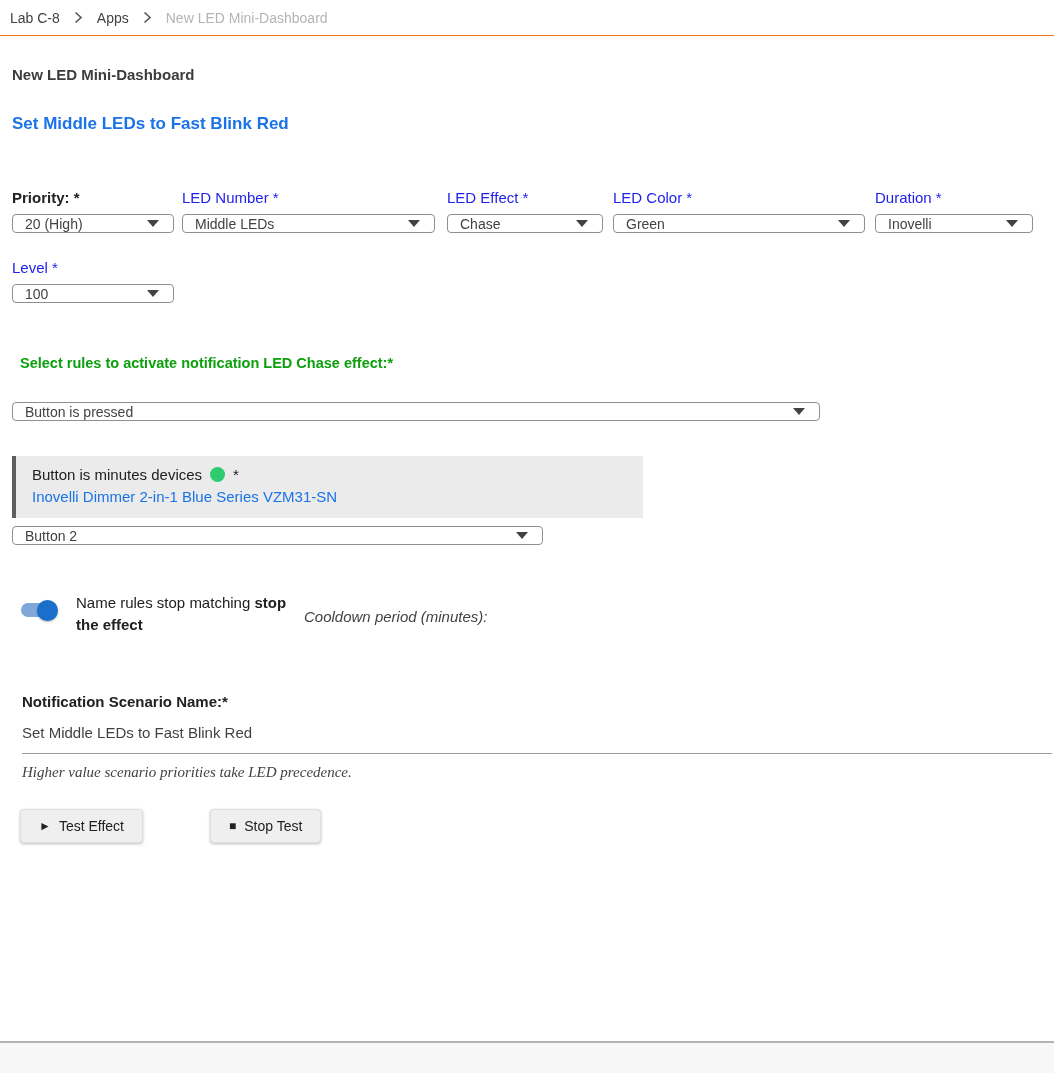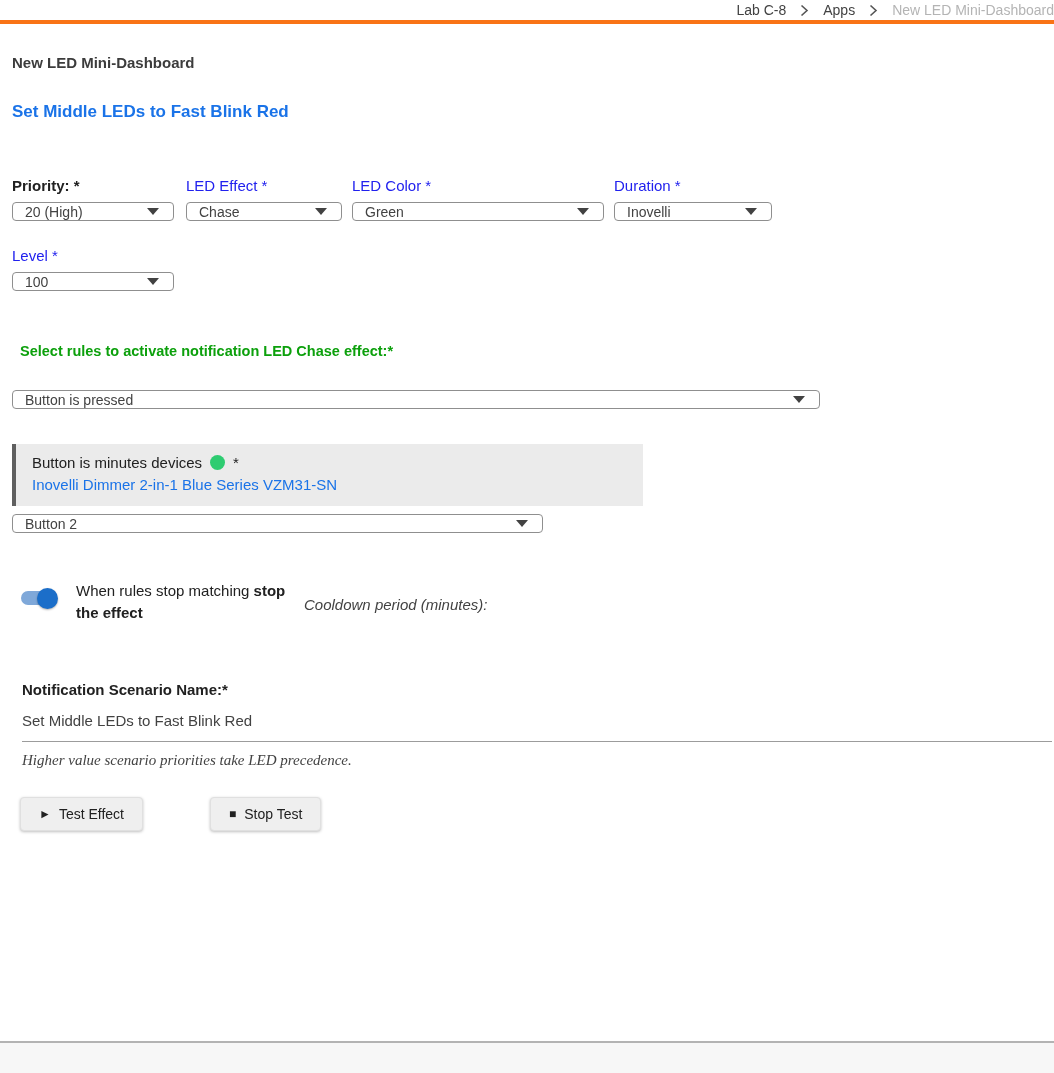--- a/index.html
+++ b/index.html
@@ -6,27 +6,26 @@
   html, body { width: 1054px; height: 1073px; overflow: hidden; }
   body {
     font-family: "Liberation Sans", sans-serif;
     background: #ffffff;
     color: #424242;
     position: relative;
   }
 
   
   .topbar {
-    height: 24px;
+    height: 36px;
     display: flex;
     align-items: center;
     padding-left: 10px;
-    border-bottom: 4px solid #f97316;
+    border-bottom: 1px solid #f97316;
     background: #ffffff;
-    justify-content: flex-end;
   }
   .crumb { font-size: 14px; color: #424242; cursor: pointer; }
   .crumb.current { color: #b4b4b4; cursor: default; }
   .crumb-sep { margin: 0 14px; display: inline-flex; align-items: center; }
 
   
   .content { padding: 0 12px; }
 
   .page-title {
     margin-top: 30px;
@@ -222,20 +221,27 @@
   <div class="scenario-heading">Set Middle LEDs to Fast Blink Red</div>
 
   <div class="fields-row">
     <div class="field w162">
       <span class="field-label dark">Priority: *</span>
       <div class="select">
         <span class="value">20 (High)</span>
         <span class="caret"></span>
       </div>
     </div>
+    <div class="field w253 gap8">
+      <span class="field-label">LED Number *</span>
+      <div class="select">
+        <span class="value">Middle LEDs</span>
+        <span class="caret"></span>
+      </div>
+    </div>
     <div class="field w156 gap12">
       <span class="field-label">LED Effect *</span>
       <div class="select">
         <span class="value">Chase</span>
         <span class="caret"></span>
       </div>
     </div>
     <div class="field w252 gap10">
       <span class="field-label">LED Color *</span>
       <div class="select">
@@ -280,21 +286,21 @@
     <span class="value">Button 2</span>
     <span class="caret"></span>
   </div>
 
   <div class="toggle-row">
     <div class="toggle">
       <span class="track"></span>
       <span class="thumb"></span>
     </div>
     <div class="toggle-text">
-      <span>When rules stop matching </span><b>stop the effect</b>
+      <span>Name rules stop matching </span><b>stop the effect</b>
     </div>
     <div class="cooldown">
       <div class="cooldown-label">Cooldown period (minutes):</div>
     </div>
   </div>
 
   <div class="scenario-label">Notification Scenario Name:*</div>
   <input class="scenario-input" type="text" value="Set Middle LEDs to Fast Blink Red" style="">
 
   <div class="note">Higher value scenario priorities take LED precedence.</div>

